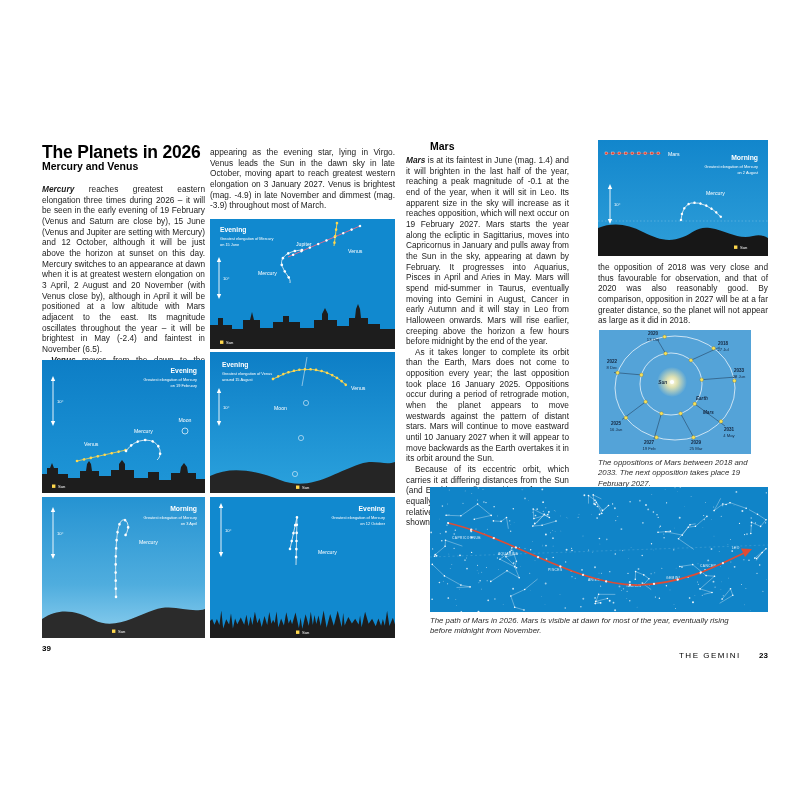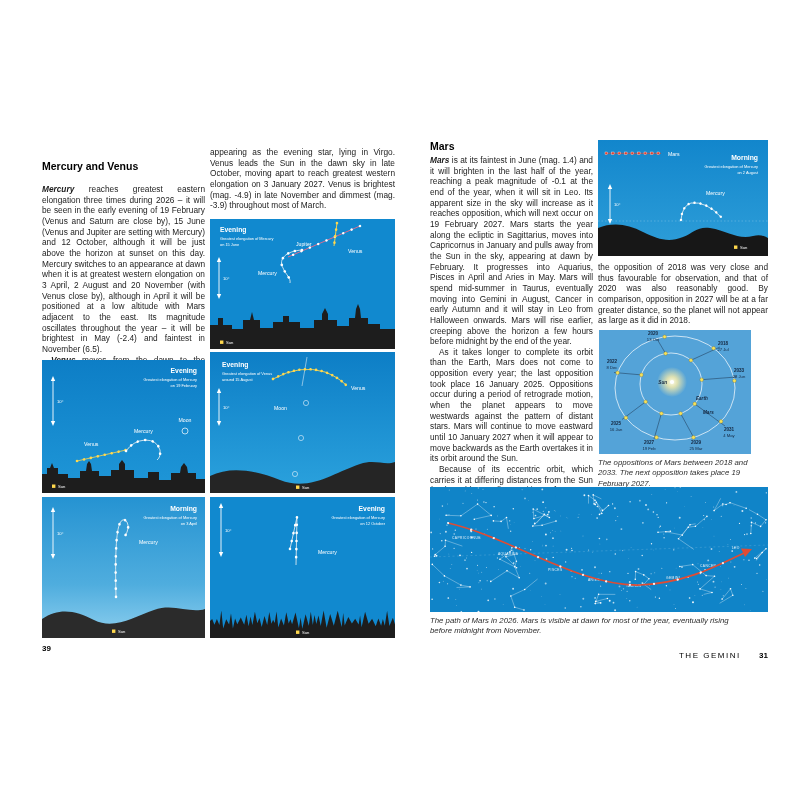--- a/index.html
+++ b/index.html
@@ -25,20 +25,23 @@
   .opp-lab{font-size:4.6px;font-weight:bold;fill:#14263f;}
   .opp-date{font-size:4.2px;fill:#14263f;}
   .opp-body{font-size:4.6px;font-weight:bold;font-style:italic;fill:#14263f;}
   .const-lab{font-size:3.3px;fill:rgba(255,255,255,0.9);letter-spacing:.4px;}
 </style>
 </head>
 <body>
 
 <div id="spread">
 
+  <div class="abs" style="left:42px;top:142px;width:353px;">
+    <h1 class="title">The Planets in 2026</h1>
+  </div>
 
   <div class="abs" style="left:42px;top:160px;width:163px;">
     <h2 class="subhead">Mercury and Venus</h2>
   </div>
 
   <div class="abs body-text" style="left:42px;top:184px;width:163px;">
     <p><span class="lead">Mercury</span><span> reaches greatest eastern elongation three times during 2026 – it will be seen in the early evening of 19 February (Venus and Saturn are close by), 15 June (Venus and Jupiter are setting with Mercury) and 12 October, although it will be just above the horizon at sunset on this day. Mercury switches to an appearance at dawn when it is at greatest western elongation on 3 April, 2 August and 20 November (with Venus close by), although in April it will be positioned at a low altitude with Mars adjacent to the east. Its magnitude oscillates throughout the year – it will be brightest in May (-2.4) and faintest in November (6.5).</span></p>
     <p class="indent"><span class="lead">Venus</span><span> moves from the dawn to the evening sky at the beginning of the year. It reaches greatest eastern elongation on 15 August</span></p>
   </div>
 
@@ -211,21 +214,21 @@
       </g>
     </svg>
   </div>
 
   <div class="abs footer" style="left:42px;top:644px;">39</div>
 
   <div class="abs" style="left:430px;top:140px;width:163px;">
     <h2 class="subhead">Mars</h2>
   </div>
 
-  <div class="abs body-text" style="left:430px;top:155px;width:163px;">
+  <div class="abs body-text" style="left:406px;top:155px;width:163px;">
     <p><span class="lead">Mars</span><span> is at its faintest in June (mag. 1.4) and it will brighten in the last half of the year, reaching a peak magnitude of -0.1 at the end of the year, when it will sit in Leo. Its apparent size in the sky will increase as it reaches opposition, which will next occur on 19 February 2027. Mars starts the year along the ecliptic in Sagittarius, moves into Capricornus in January and pulls away from the Sun in the sky, appearing at dawn by February. It progresses into Aquarius, Pisces in April and Aries in May. Mars will spend mid-summer in Taurus, eventually moving into Gemini in August, Cancer in early Autumn and it will stay in Leo from Halloween onwards. Mars will rise earlier, creeping above the horizon a few hours before midnight by the end of the year.</span></p>
     <p class="indent">As it takes longer to complete its orbit than the Earth, Mars does not come to opposition every year; the last opposition took place 16 January 2025. Oppositions occur during a period of retrograde motion, when the planet appears to move westwards against the pattern of distant stars. Mars will continue to move eastward until 10 January 2027 when it will appear to move backwards as the Earth overtakes it in its orbit around the Sun.</p>
     <p class="indent">Because of its eccentric orbit, which carries it at differing distances from the Sun (and Earth), not all oppositions of Mars are equally favourable for observation. The relative positions of Mars and the Earth are shown above. It will be seen that</p>
   </div>
 
   <div class="panel" style="left:598px;top:140px;width:170px;height:116px;">
     <svg width="170" height="116" viewBox="0 0 170 116">
       <defs>
         <linearGradient id="skyF" x1="0" y1="0" x2="0" y2="1">
           <stop offset="0" stop-color="#1286cc"></stop>
@@ -737,16 +740,16 @@
         <path d="M18,36 C80,50 150,100 210,98 C255,96 285,80 314,66" fill="none" stroke="#ffffff" stroke-width="2.2" stroke-linecap="round" stroke-dasharray="0.1 24" opacity="0.9"></path>
         <polygon points="322,62 311,61.5 315,70" fill="#df4c34"></polygon>
       </g>
     </svg>
   </div>
 
   <div class="abs caption" style="left:430px;top:616px;width:320px;">The path of Mars in 2026. Mars is visible at dawn for most of the year, eventually rising before midnight from November.</div>
 
   <div class="abs" style="left:430px;top:644px;width:338px;text-align:right;">
     <span class="running-head">THE GEMINI</span>
-    <span class="footer" style="margin-left:14px;">31</span>
+    <span class="footer" style="margin-left:14px;">23</span>
   </div>
 
 </div>
 
 </body></html>

